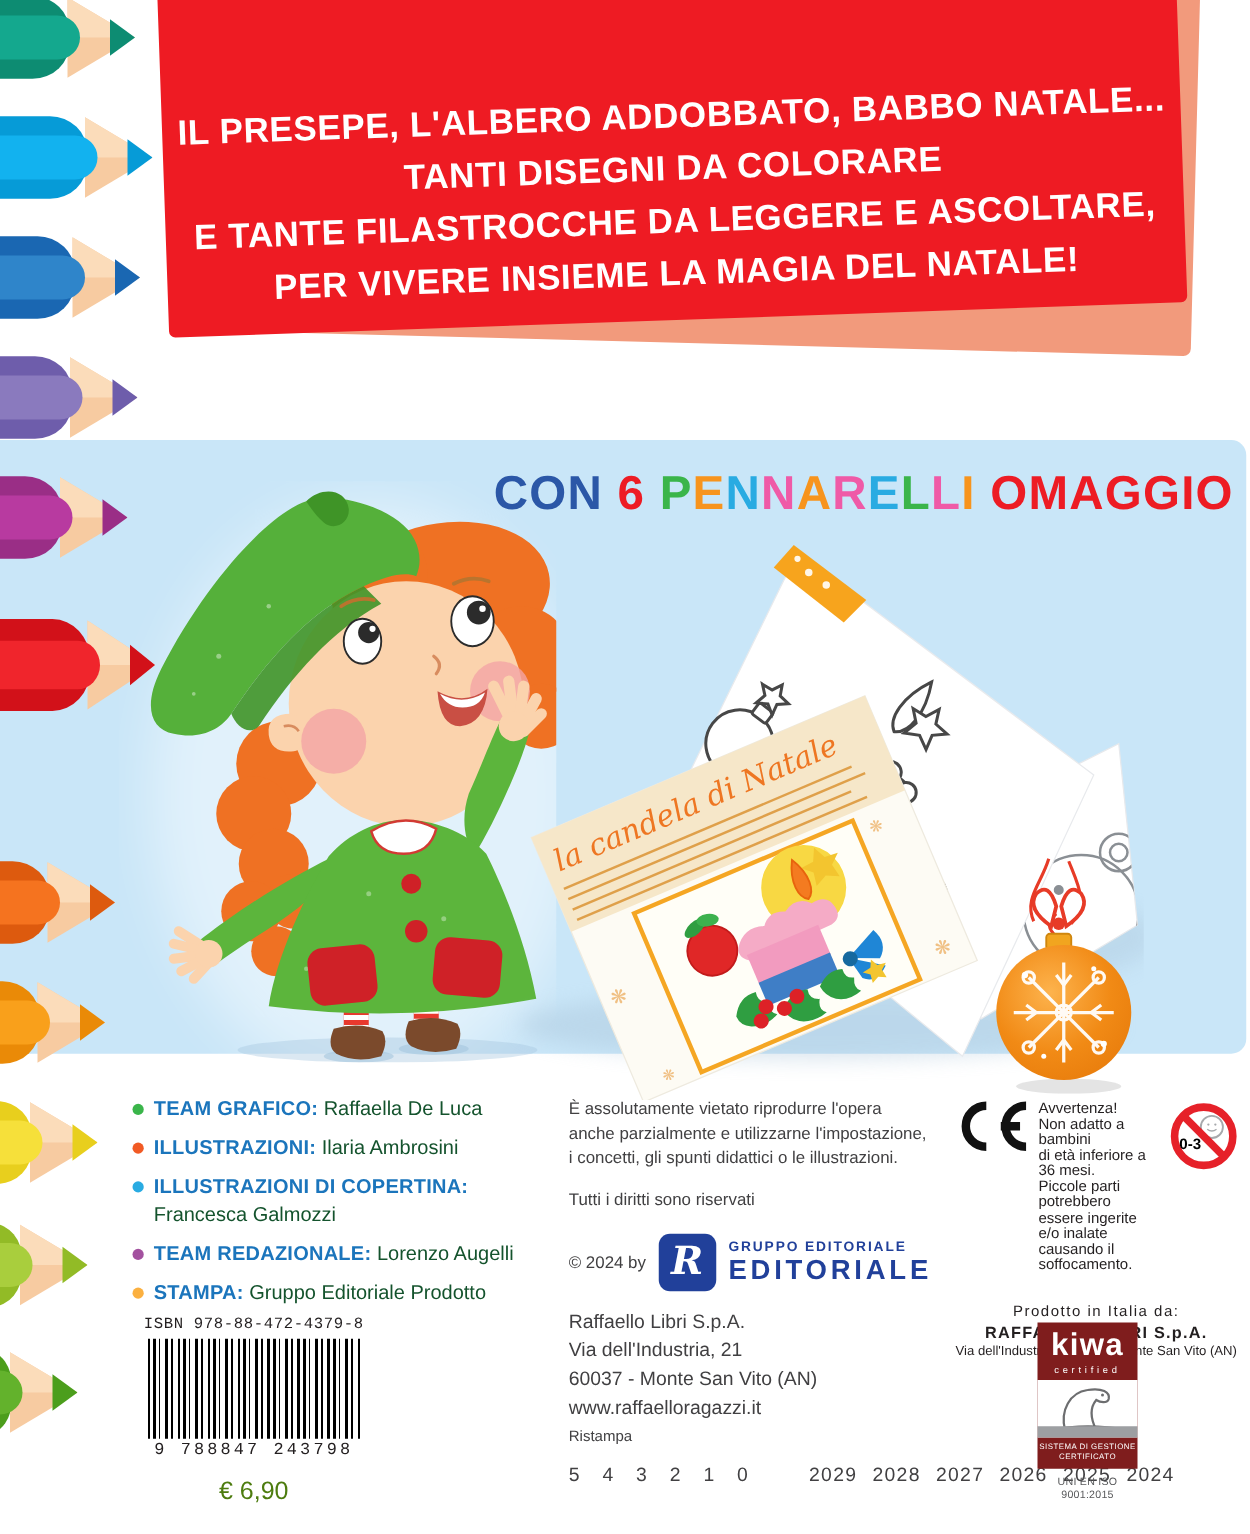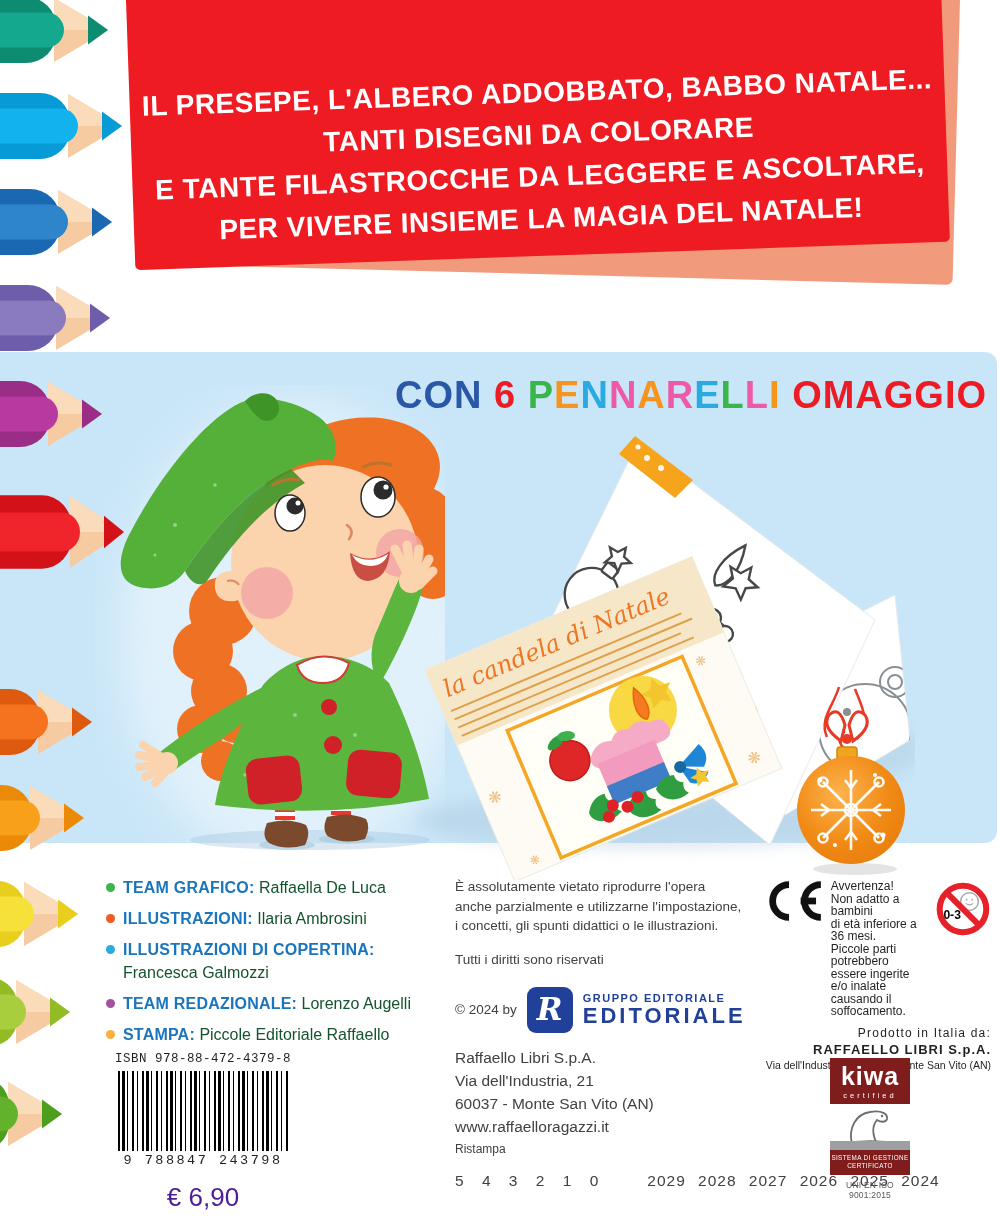--- a/index.html
+++ b/index.html
@@ -44,31 +44,31 @@
   .r-box{width:46px;height:46px;background:var(--raffaello-blue,#21409a);border-radius:9px;
         color:#fff;display:flex;align-items:center;justify-content:center;
         font-family:"DejaVu Serif",serif;font-style:italic;font-weight:bold;font-size:31px;}
   .logo-col{display:flex;flex-direction:column;line-height:1.1;}
   .logo-top{color:var(--raffaello-blue,#21409a);font-size:11px;font-weight:bold;letter-spacing:1.5px;}
   .logo-bottom{color:var(--raffaello-blue,#21409a);font-size:22px;font-weight:bold;letter-spacing:3px;}
 
   .safety{position:absolute;left:763px;top:880px;width:228px;z-index:2;color:#231f20;}
   .safety-row{display:flex;align-items:flex-start;gap:6px;}
   .warning{font-size:12px;line-height:12.5px;white-space:pre-line;width:102px;}
-  .produced{text-align:right;margin-top:8px;}
+  .produced{text-align:center;margin-top:24px;}
   .produced-line{font-size:12px;letter-spacing:1.2px;}
   .producer{font-size:13px;font-weight:bold;letter-spacing:1px;margin-top:2px;}
   .producer-addr{font-size:10.5px;margin-top:2px;}
 
   .isbn{position:absolute;left:110px;top:1052px;width:186px;text-align:center;z-index:2;color:#231f20;}
   .isbn-label{font-family:"Liberation Mono",monospace;font-size:12.5px;letter-spacing:.5px;}
   .barcode{margin:5px auto 0;width:170px;height:80px;background:#fff;
      background-image:repeating-linear-gradient(90deg,#000 0 2px,#fff 2px 4px,#000 4px 7px,#fff 7px 9px,#000 9px 10px,#fff 10px 14px,#000 14px 16px,#fff 16px 19px,#000 19px 20px,#fff 20px 24px);}
   .isbn-digits{font-family:"Liberation Mono",monospace;font-size:13.5px;letter-spacing:2.5px;margin-top:2px;}
-  .price{font-size:26px;color:#4c1d95;margin-top:14px;}
+  .price{font-size:20px;color:#4d7c0f;margin-top:14px;}
 
   .pub{position:absolute;left:455px;top:1046px;z-index:2;color:#414042;font-size:15.5px;line-height:23px;
        white-space:pre-line;}
   .reprint-label{position:absolute;left:455px;top:1142px;color:#414042;font-size:12px;z-index:2;}
   .reprint-row{position:absolute;left:455px;top:1172px;color:#414042;font-size:15.5px;z-index:2;display:flex;}
   .reprint-nums{letter-spacing:7px;}
   .reprint-years{margin-left:42px;letter-spacing:1px;word-spacing:7px;}
 
   .kiwa{position:absolute;left:830px;top:1058px;width:80px;text-align:center;z-index:2;}
   .kiwa-box{background:#7f1d1d;}
@@ -414,21 +414,21 @@
       <span class="credit-value">Francesca Galmozzi</span></span>
     </div>
     <div class="credit-item">
       <span class="bullet" style="background: rgb(163, 81, 159);"></span>
       <span><span class="credit-label">TEAM REDAZIONALE:</span>
       <span class="credit-value">Lorenzo Augelli</span></span>
     </div>
     <div class="credit-item">
       <span class="bullet" style="background: rgb(251, 176, 64);"></span>
       <span><span class="credit-label">STAMPA:</span>
-      <span class="credit-value">Piccole Editoriale Raffaello</span></span>
+      <span class="credit-value">Gruppo Editoriale Prodotto</span></span>
     </div>
   </div>
 
   <div class="legal">
     <div class="notice">È assolutamente vietato riprodurre l'opera
 anche parzialmente e utilizzarne l'impostazione,
 i concetti, gli spunti didattici o le illustrazioni.</div>
     <div class="rights">Tutti i diritti sono riservati</div>
     <div class="copy-row">
       <span>© 2024 by</span>

